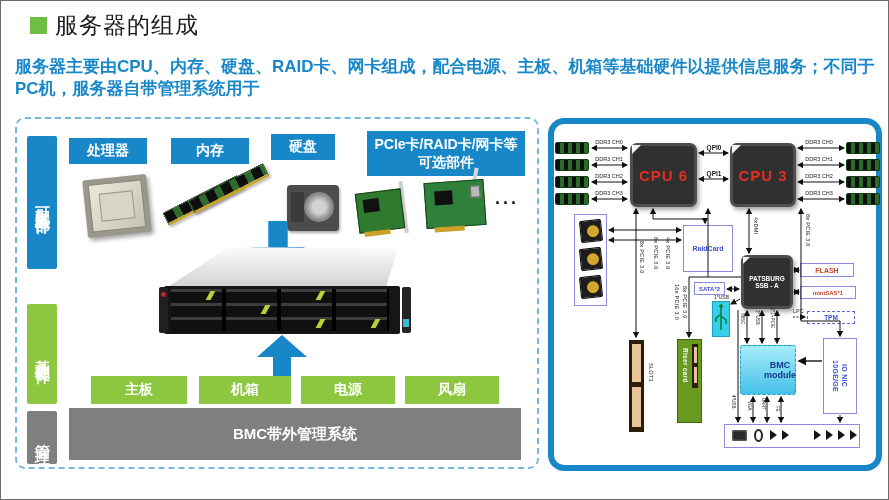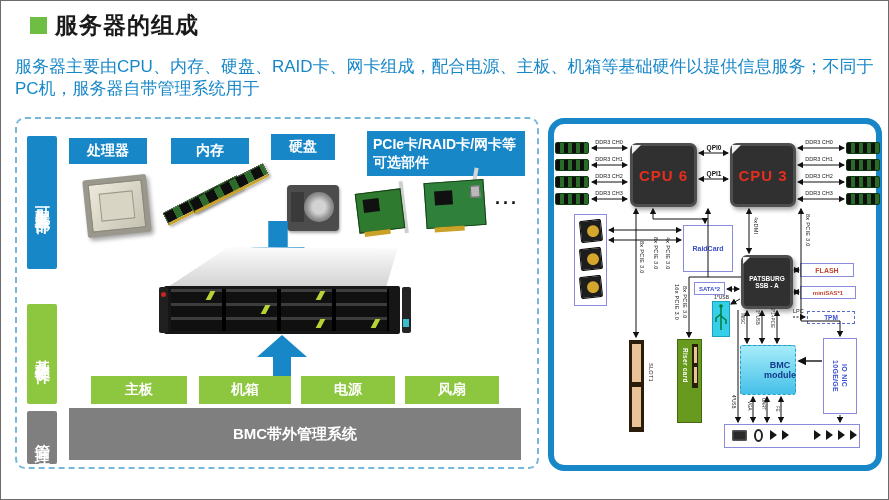--- a/index.html
+++ b/index.html
@@ -1,26 +1,26 @@
 <!DOCTYPE html>
 <html><head>
 <meta charset="utf-8">
 <style>
   html,body{margin:0;padding:0;background:#e8e8e8;}
   .slide{position:relative;width:889px;height:500px;background:#fff;border:1px solid #6b6b6b;
          font-family:"Liberation Sans","DejaVu Sans",sans-serif;overflow:hidden;box-sizing:border-box;}
   .abs{position:absolute;box-sizing:border-box;}
-  .title{font-size:23px;font-weight:bold;color:#1a1a1a;letter-spacing:1px;text-align:center;}
-  .subtitle{font-size:17px;font-weight:normal;color:#1787c8;line-height:1.32;}
+  .title{font-size:23px;font-weight:normal;color:#1a1a1a;letter-spacing:1px;text-align:center;}
+  .subtitle{font-size:17px;font-weight:bold;color:#1787c8;line-height:1.32;}
   .panel-left{border:2px dashed #76b8dc;border-radius:10px;background:#fff;}
   .panel-right{border:6px solid #1787c8;border-radius:16px;background:#fff;}
   .vbar{writing-mode:vertical-rl;text-orientation:upright;color:#fff;font-weight:bold;font-size:15px;
         letter-spacing:3px;display:flex;align-items:center;justify-content:center;border-radius:2px;}
   .hdr{background:#1787c8;color:#fff;font-weight:bold;font-size:14px;display:flex;align-items:center;
-       justify-content:center;line-height:1.25;}
+       justify-content:center;text-align:center;line-height:1.25;}
   .gbox{background:#8dc63f;color:#fff;font-weight:bold;font-size:14px;display:flex;align-items:center;justify-content:center;}
   .graybar{background:#7f7f7f;color:#fff;font-weight:bold;font-size:15px;display:flex;align-items:center;justify-content:center;}
   .bluearrow{background:#1787c8;}
   .chip{background:#303030;border:3px solid #4e4e4e;border-radius:7px;display:flex;flex-direction:column;
         align-items:center;justify-content:center;box-shadow:2px 3px 4px rgba(0,0,0,.35);}
   .chip .notch{position:absolute;left:-1px;top:-1px;width:0;height:0;border-top:9px solid #f2f2f2;border-right:9px solid transparent;}
   .cputext{color:#e62e1e;font-weight:bold;font-size:15px;letter-spacing:1px;}
   .dimm{background:repeating-linear-gradient(90deg,#0e0e0e 0 4px,#2a6b2a 4px 8px);border:1px solid #103d10;border-radius:2px;}
   .lbl{font-size:5.5px;color:#222;text-align:center;line-height:1;}
   .qpi{font-size:6.5px;color:#111;font-weight:bold;text-align:center;}

